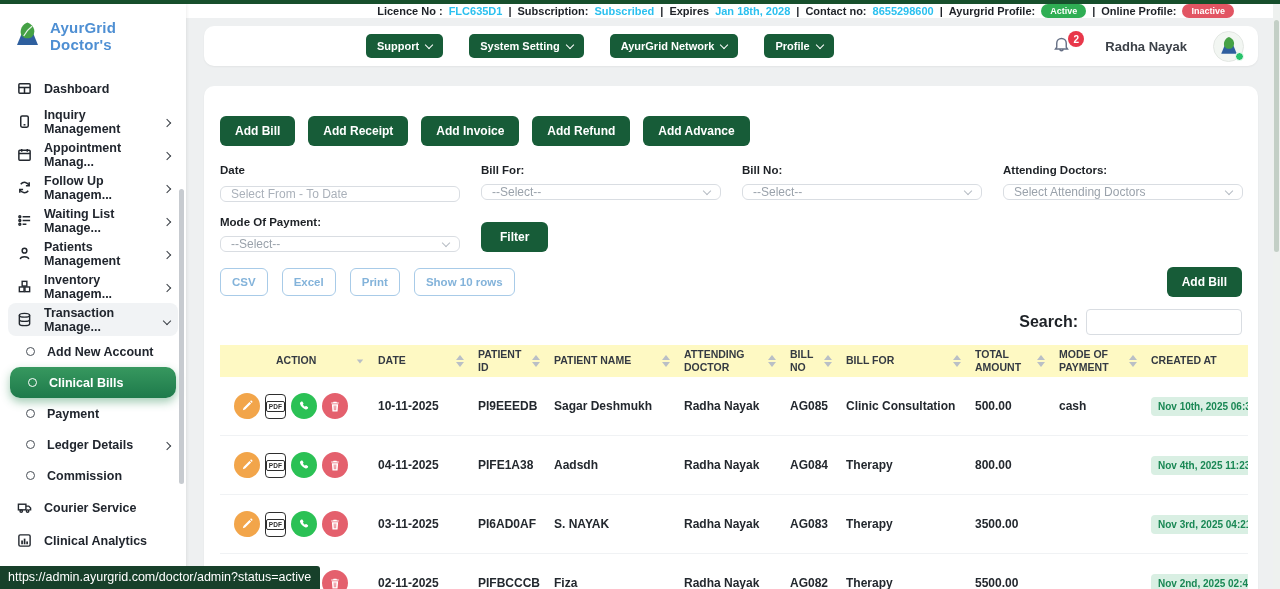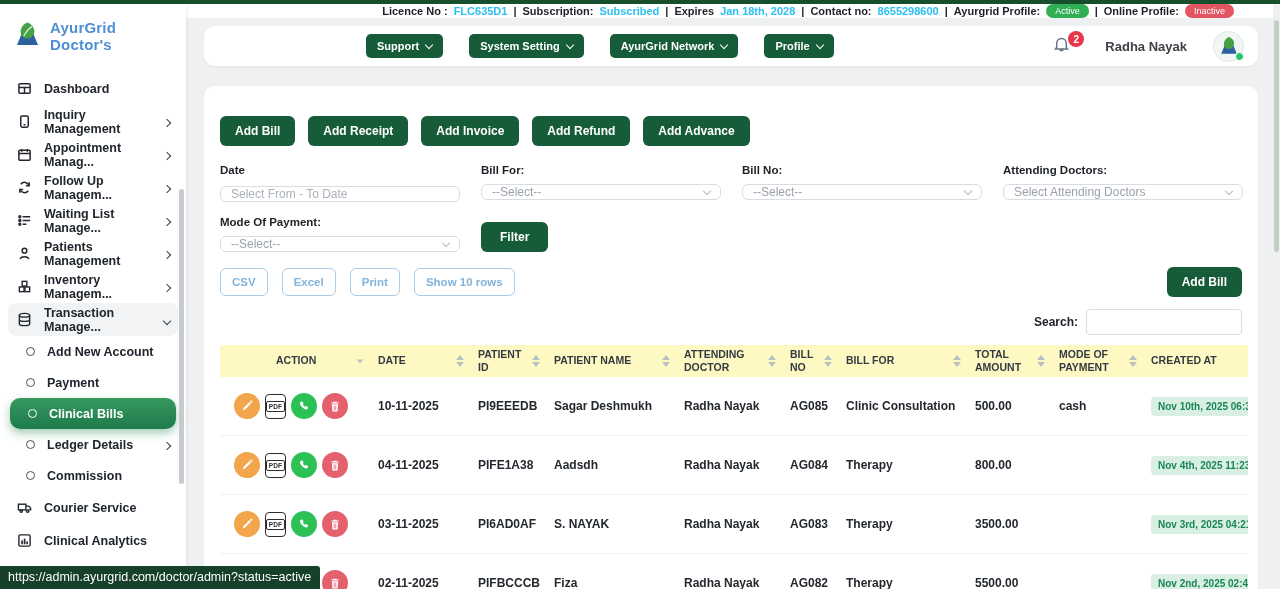--- a/index.html
+++ b/index.html
@@ -27,21 +27,21 @@
   .chev.right { transform:rotate(-45deg); }
   .chev.down  { transform:rotate(45deg); margin-top:-2px; }
   .chev.white { border-color:#fff; }
   .chev.gray  { border-color:#b6bcc4; }
   .sidebar-scroll { position:absolute; top:185px; right:2px; width:5px; height:295px; background:#c7cbd0; border-radius:3px; }
 
   
   .right-col { flex:1; display:flex; flex-direction:column; min-width:0; }
   .licence-bar { background:#fff; height:19px; display:flex; align-items:center; justify-content:flex-end; padding-right:46px; gap:6px; font-size:11px; font-weight:700; color:#1e2228; white-space:nowrap;}
   .licence-bar .val { color:#2bc0ef; }
-  .badge { color:#fff; font-size:9px; font-weight:400; padding:2px 9px; border-radius:9px; }
+  .badge { color:#fff; font-size:9px; font-weight:700; padding:2px 9px; border-radius:9px; }
   .badge.green { background:#2fae54; }
   .badge.red { background:#e25563; }
   .sep { color:#1e2228; font-weight:700; }
 
   .content { flex:1; padding:8px 22px 0 18px; position:relative; min-width:0;}
 
   .nav-card { background:#fff; border-radius:10px; height:40px; display:flex; align-items:center; padding:0 14px 0 16px; box-shadow:0 1px 2px rgba(0,0,0,.05);}
   .nav-menus { margin-left:146px; display:flex; gap:26px; }
   .nav-btn { background:#175c38; color:#fff; border:none; font-family:inherit; font-size:11px; font-weight:700; padding:6px 11px; border-radius:5px; display:flex; align-items:center; gap:7px; cursor:pointer;}
   .nav-right { margin-left:auto; display:flex; align-items:center; gap:26px; }
@@ -62,21 +62,21 @@
   .input::placeholder { color:#aab1ba; }
   .select { display:flex; align-items:center; justify-content:space-between; cursor:pointer;}
   .filters-row2 { display:grid; grid-template-columns:240px 240px; column-gap:21px; margin-top:14px; align-items:end;}
   .filter-btn { background:#175c38; color:#fff; border:none; font-family:inherit; font-size:12px; font-weight:700; padding:8px 19px; border-radius:6px; cursor:pointer; justify-self:start;}
 
   .export-row { display:flex; align-items:center; gap:14px; margin-top:15px; }
   .btn-light { background:#fff; border:1px solid #a8cbe8; color:#83b3da; font-family:inherit; font-size:11.5px; font-weight:700; padding:7px 11px; border-radius:6px; cursor:pointer;}
   .add-bill-right { margin-left:auto; }
 
   .search-row { display:flex; align-items:center; justify-content:flex-end; gap:8px; margin-top:12px;}
-  .search-label { font-size:12px; font-weight:700; color:#1d2126; }
+  .search-label { font-size:16px; font-weight:700; color:#1d2126; }
   .search-input { width:156px; height:26px; border:1px solid #d9dde2; border-radius:4px; font-family:inherit; font-size:12px; padding:0 8px; color:#333;}
 
   
   .table-wrap { margin-top:10px; margin-right:-6px; }
   .tgrid { display:grid; grid-template-columns:150px 100px 76px 130px 106px 56px 129px 84px 92px minmax(0,1fr); }
   .t-head { background:#fef9c3; height:32px; align-items:center; }
   .th { display:flex; align-items:center; gap:4px; padding:0 6px 0 8px; font-size:10.5px; font-weight:700; color:#343a42; line-height:1.25; cursor:pointer;}
   .th .lbl { }
   .sort { margin-left:auto; display:flex; flex-direction:column; gap:2px; }
   .sort i { width:0; height:0; border-left:4px solid transparent; border-right:4px solid transparent; }
@@ -197,27 +197,27 @@
             </svg>
         </span>
         <span>Transaction Manage...</span>
         <span class="chev-wrap"><span class="chev down"></span></span>
       </div>
 
       <div class="side-sub">
         <span class="ring"></span>
         <span>Add New Account</span>
       </div>
+      <div class="side-sub active">
+        <span class="ring"></span>
+        <span>Clinical Bills</span>
+      </div>
       <div class="side-sub">
         <span class="ring"></span>
         <span>Payment</span>
-      </div>
-      <div class="side-sub active">
-        <span class="ring"></span>
-        <span>Clinical Bills</span>
       </div>
       <div class="side-sub">
         <span class="ring"></span>
         <span>Ledger Details</span>
         <span class="chev-wrap" style="margin-left:auto"><span class="chev right"></span></span>
       </div>
       <div class="side-sub">
         <span class="ring"></span>
         <span>Commission</span>
       </div>

